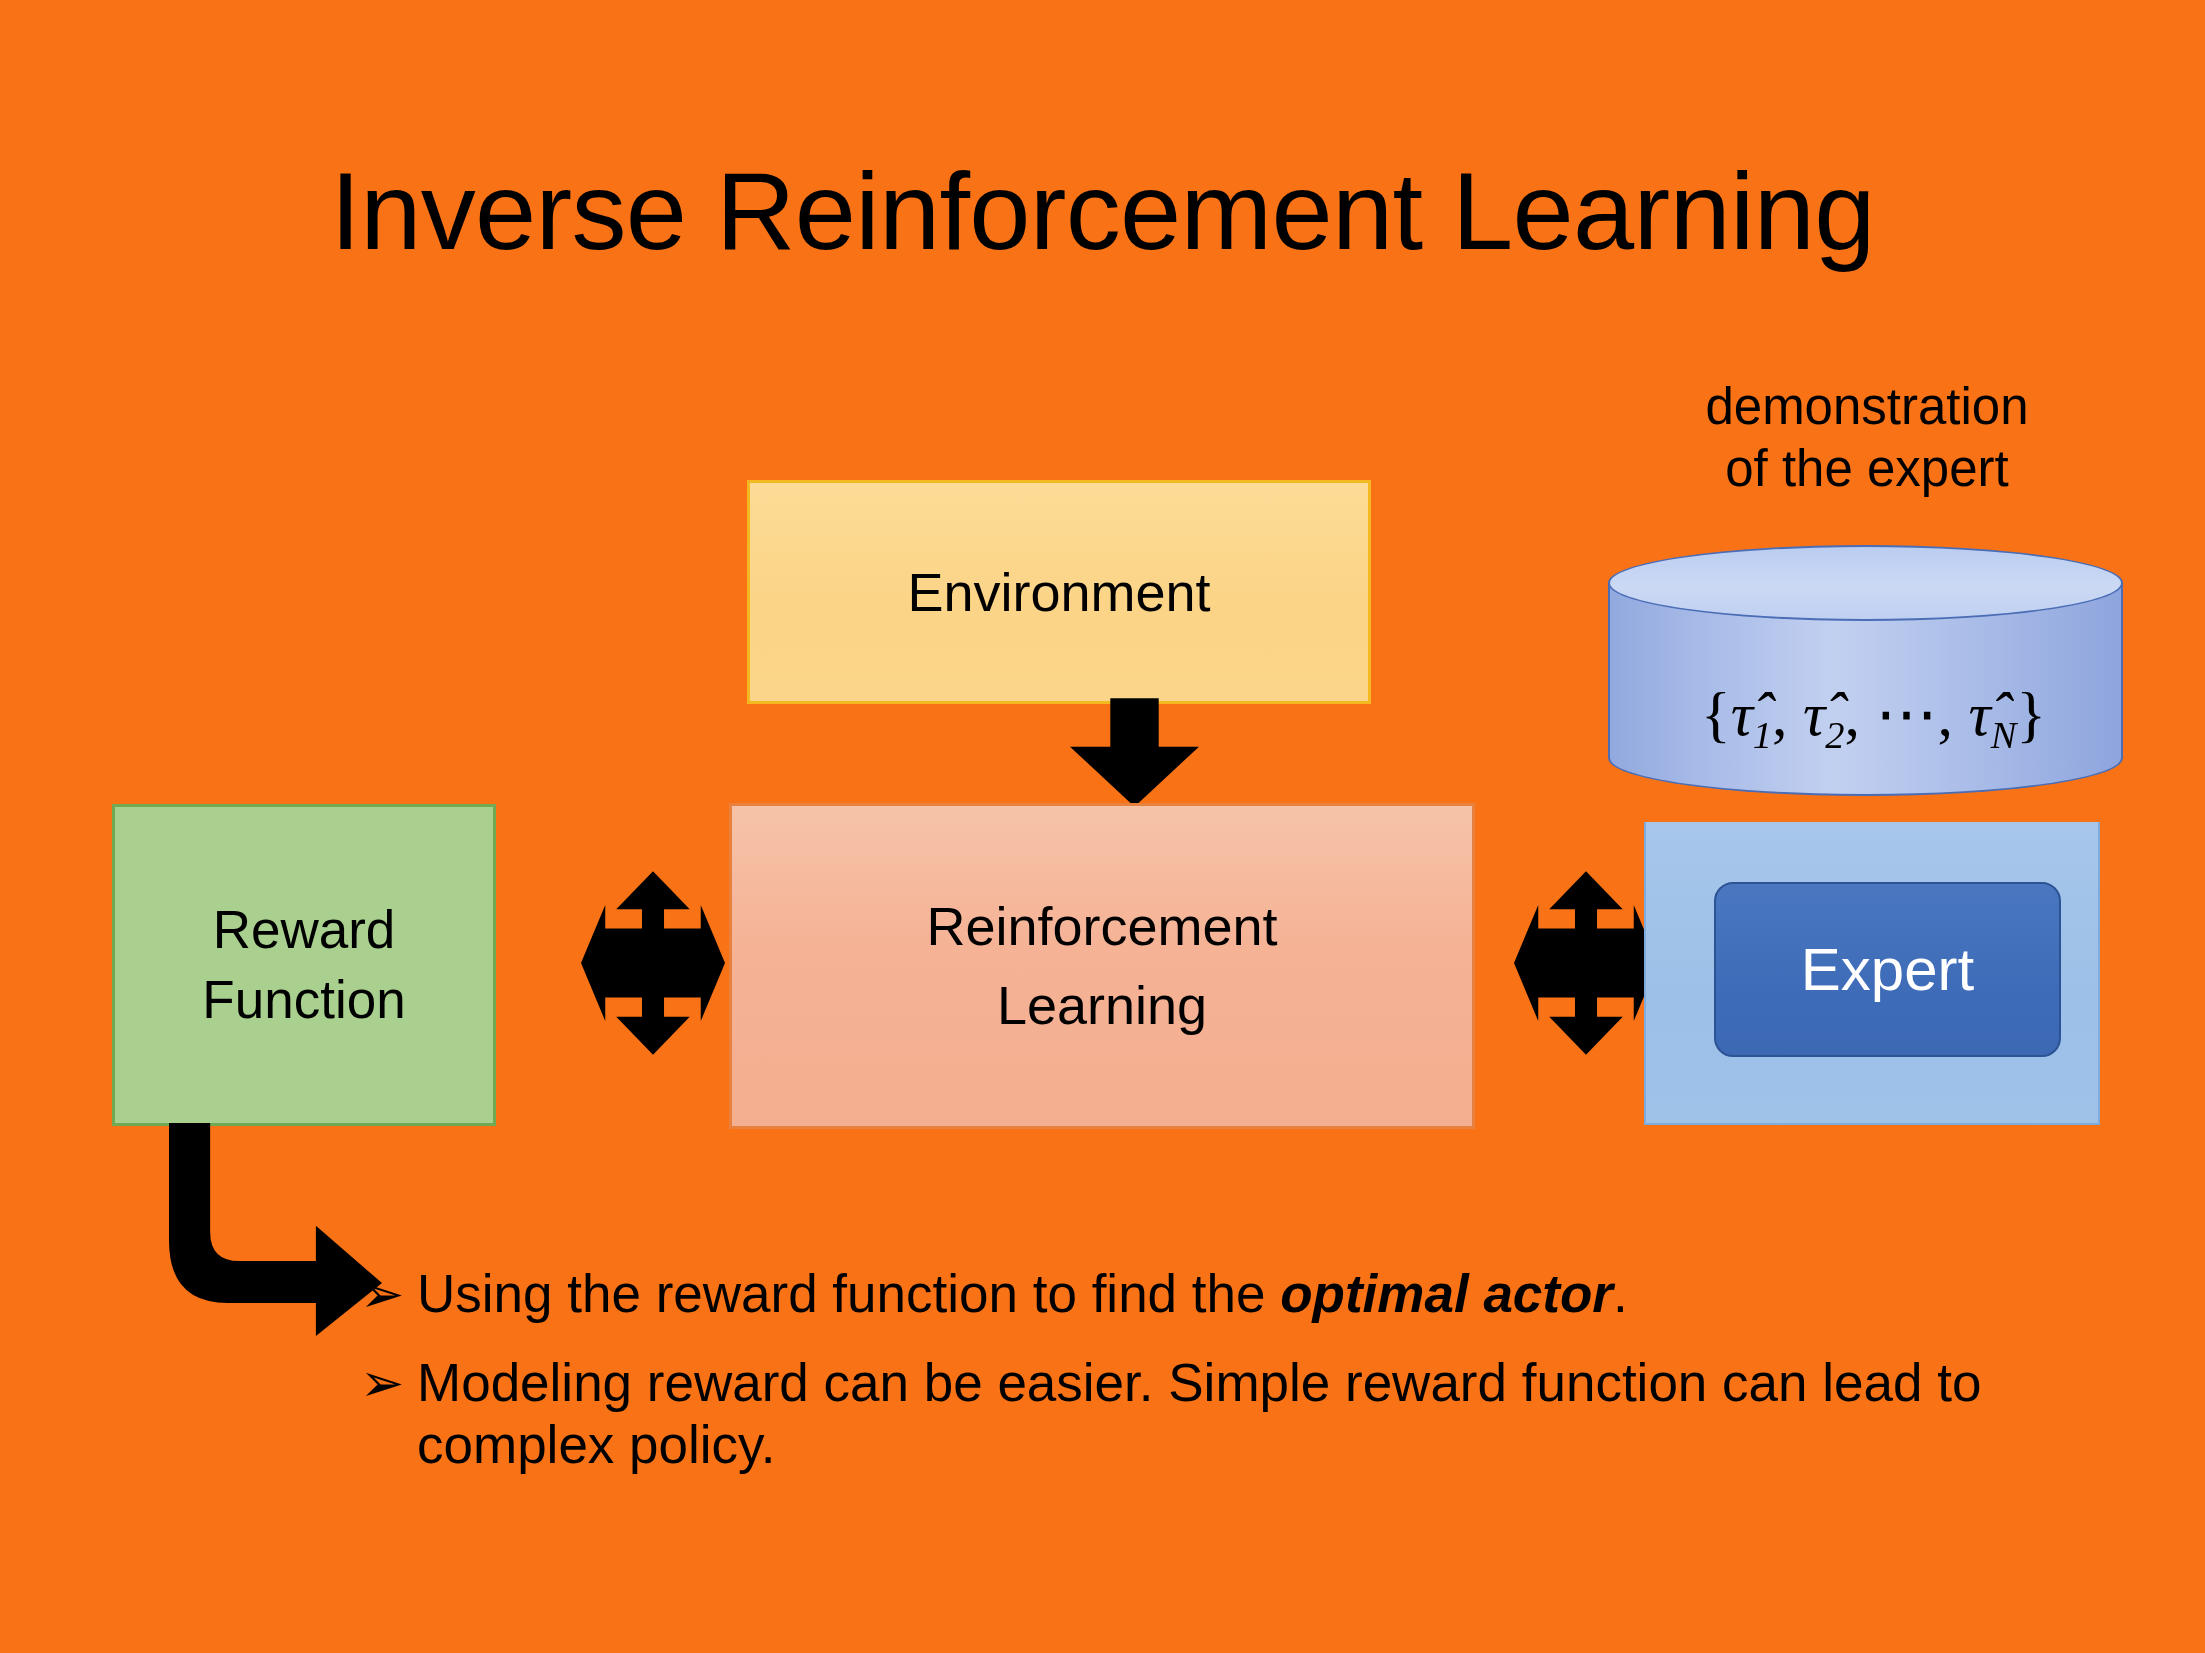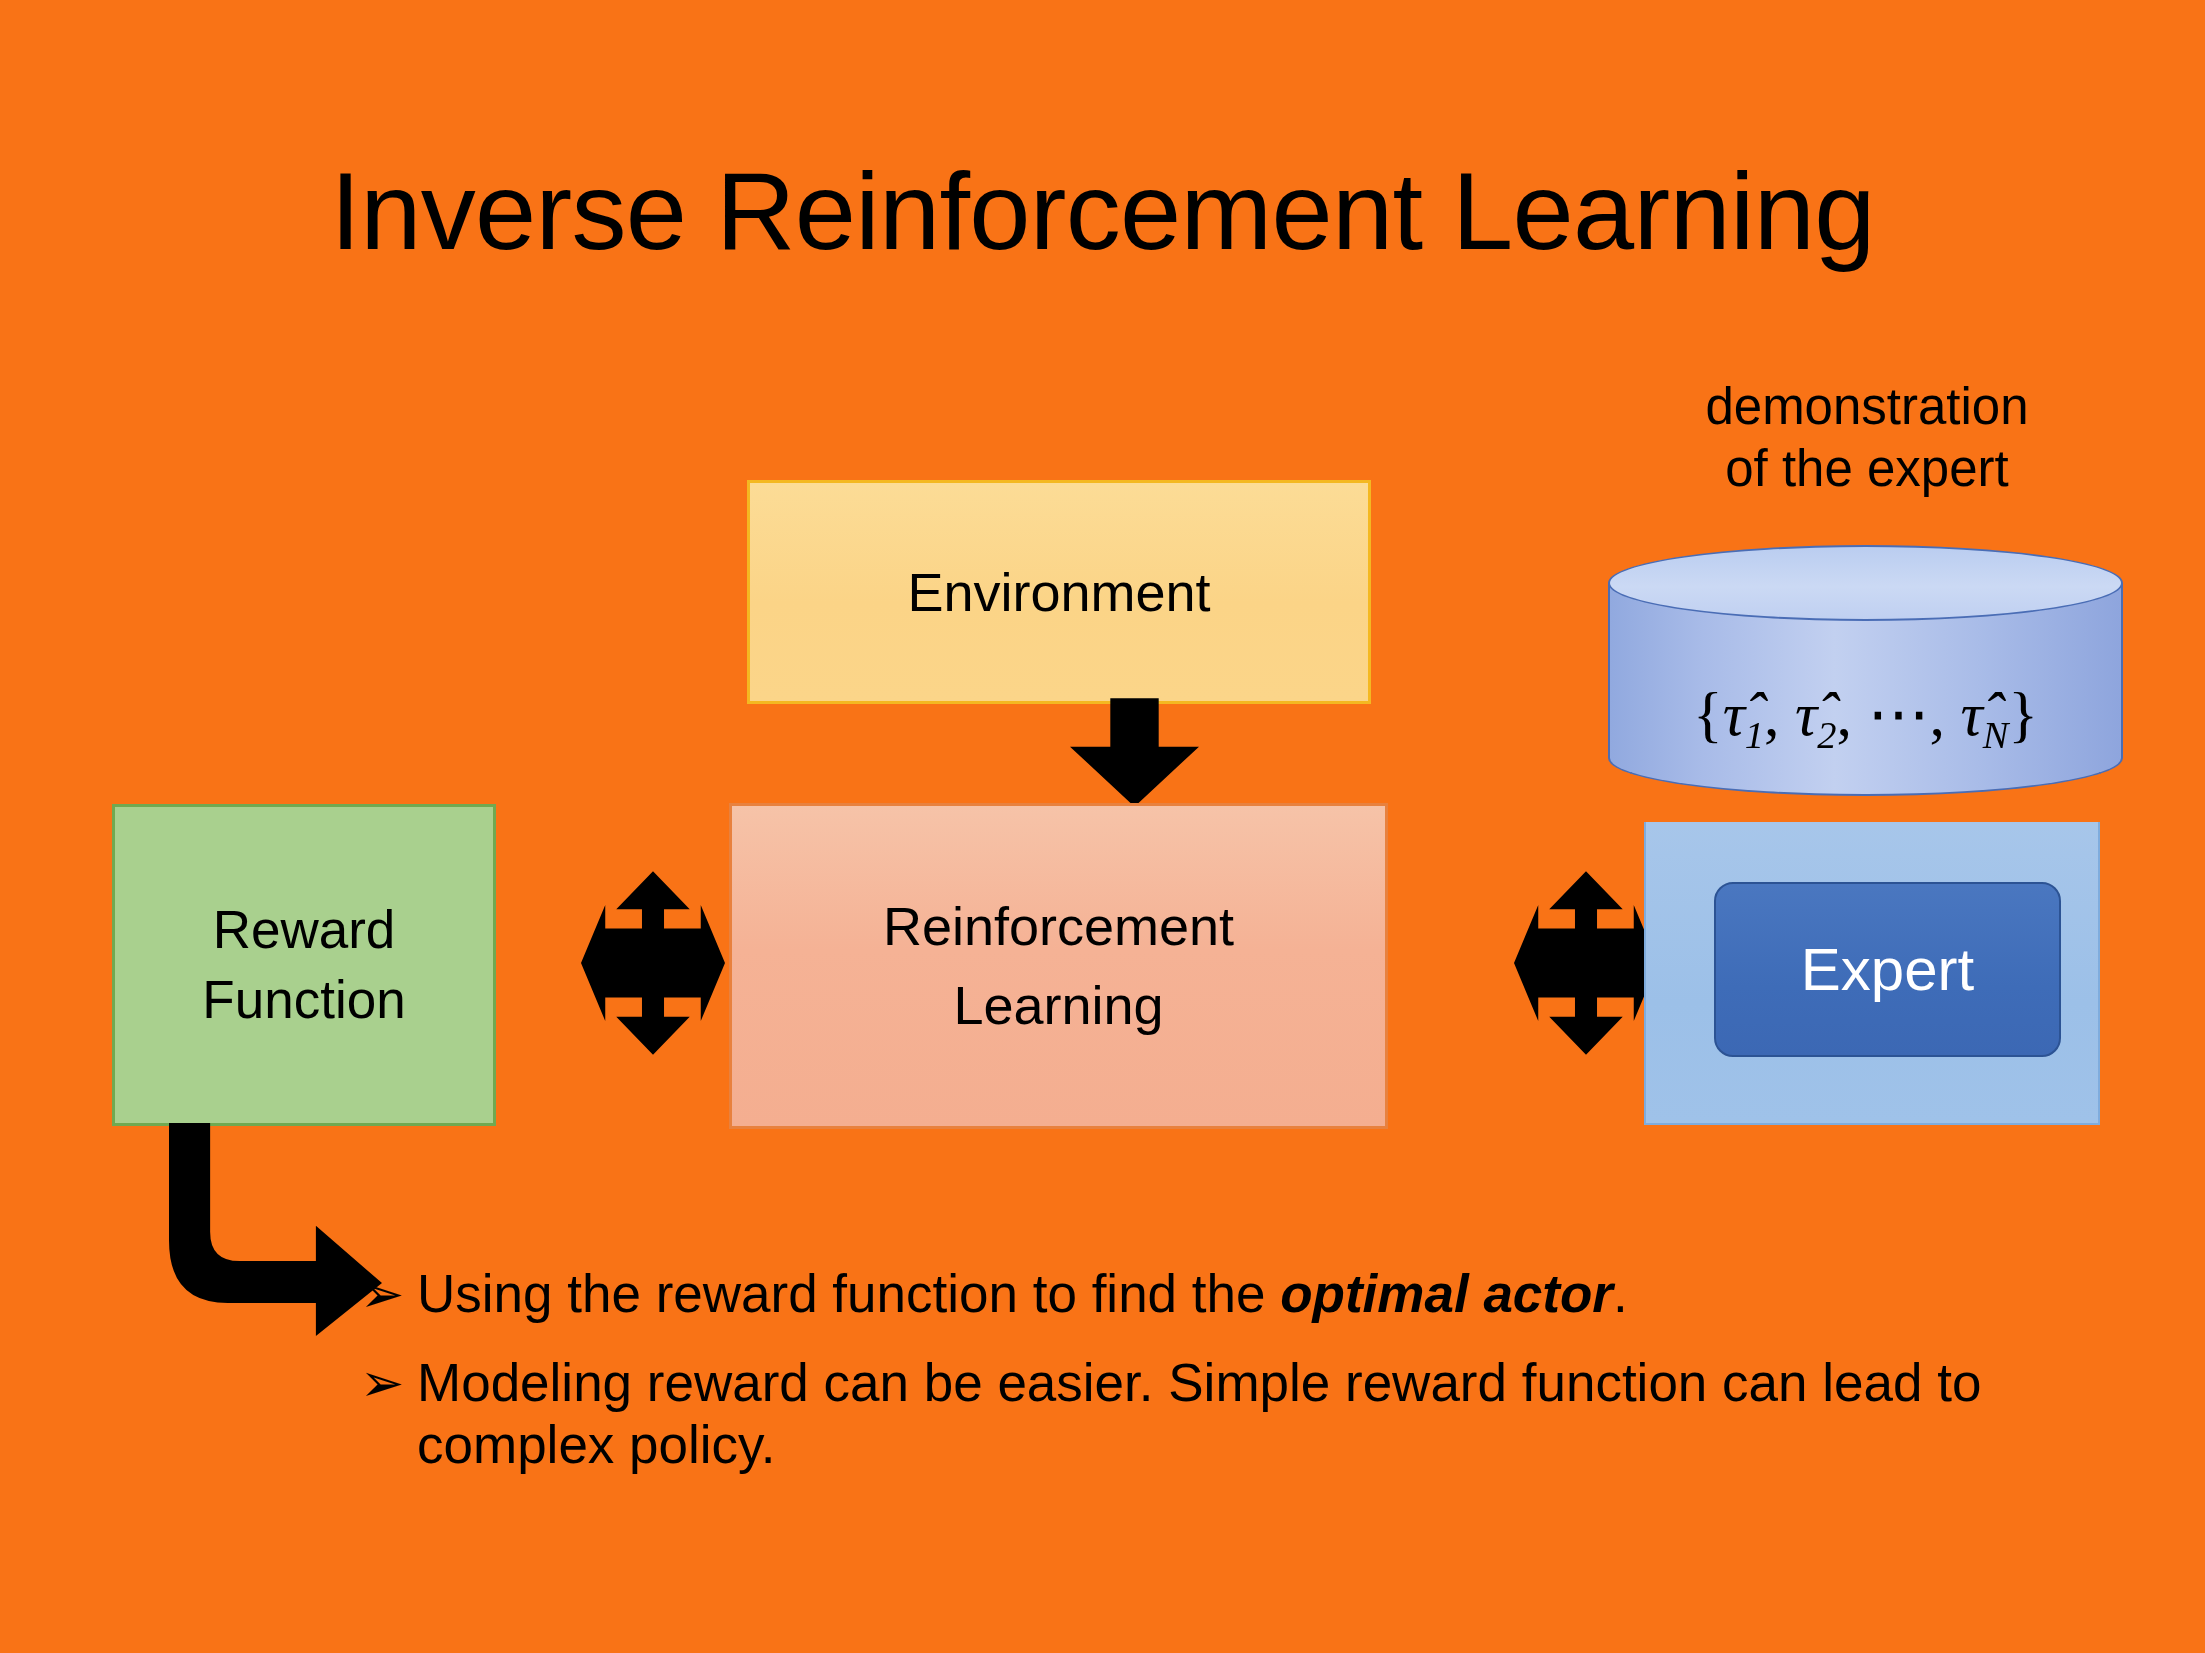--- a/index.html
+++ b/index.html
@@ -60,21 +60,21 @@
     height: 322px;
     background: #A9D08E;
     border: 3.7px solid #70A951;
     font-size: 53px;
     line-height: 1.32;
   }
 
   .box-rl {
     left: 729px;
     top: 803px;
-    width: 659px;
+    width: 746px;
     height: 326px;
     background: linear-gradient(180deg, #F6C3A8 0%, #F5B295 45%, #F4AE90 100%);
     border: 3.7px solid #E8813E;
     font-size: 54px;
     line-height: 1.46;
   }
 
   
   .expert-panel {
     position: absolute;
@@ -127,21 +127,21 @@
     top: 0;
     width: 515px;
     height: 76px;
     box-sizing: border-box;
     background: linear-gradient(180deg, #BACDF0 0%, #CBD9F4 55%, #C0D0F1 100%);
     border: 2.2px solid #4A6DB5;
     border-radius: 50%;
   }
   .cyl-label {
     position: absolute;
-    left: 0;
+    left: 8px;
     top: 132px;
     width: 515px;
     text-align: center;
     font-family: "Liberation Serif", serif;
     font-size: 62px;
     color: #000000;
     white-space: nowrap;
   }
   .cyl-label i { font-style: italic; }
   .cyl-label .sub {

